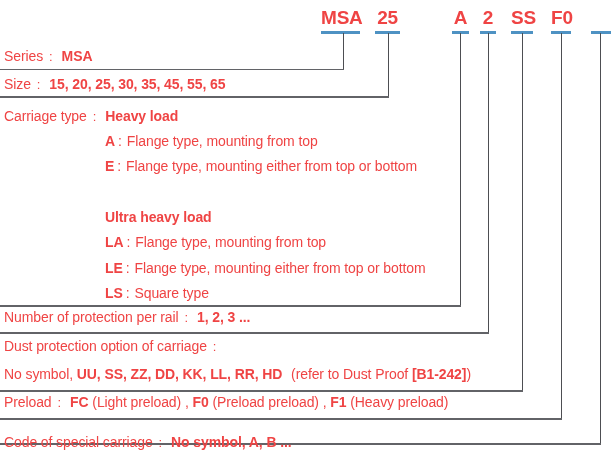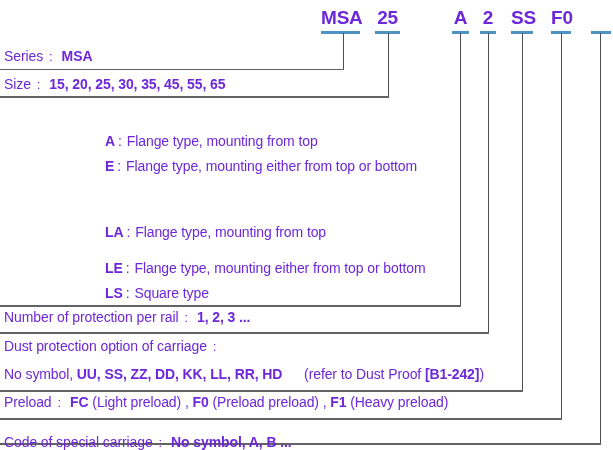--- a/index.html
+++ b/index.html
@@ -1,32 +1,32 @@
 <!DOCTYPE html>
 <html><head>
 <meta charset="utf-8">
 <style>
   * { margin:0; padding:0; box-sizing:border-box; }
   html,body { background:#ffffff; }
   .canvas {
     position:relative; width:613px; height:450px; background:#ffffff;
     font-family:"Liberation Sans","DejaVu Sans",sans-serif;
-    color:#6d28d9; overflow:hidden;
+    color:#ef4444; overflow:hidden;
   }
   .code-seg { position:absolute; top:7px; text-align:center; }
   .code-text { display:block; font-size:19px; font-weight:700; letter-spacing:-0.2px; white-space:nowrap; }
   .code-underline { position:absolute; left:0; right:0; top:24px; height:3px; background:#4e92c3; }
   .vline { position:absolute; width:1.4px; background:#4d4e52; }
   .hrule { position:absolute; left:0; height:1.6px; background:#626367; }
   .row { position:absolute; left:4px; font-size:14px; letter-spacing:-0.1px; white-space:nowrap; line-height:17px; }
   .sub { left:105px; }
   .b { font-weight:700; }
   .lcolon { margin:0 9px 0 6px; font-size:13px; }
   .icolon { margin:0 5px 0 3px; }
-  .note { margin-left:18px; }
+  .note { margin-left:5px; }
 </style>
 </head>
 <body>
 
 <div class="canvas">
 
   <div class="code-seg" style="left:321px;width:39px">
     <span class="code-text">MSA</span>
     <span class="code-underline"></span>
   </div>
@@ -72,27 +72,33 @@
   <div class="hrule" style="top:443px;width:601px"></div>
 
   <div class="row" style="top:48px">
     <span>Series</span><span class="lcolon">:</span><span class="b">MSA</span>
   </div>
 
   <div class="row" style="top:75.5px">
     <span>Size</span><span class="lcolon">:</span><span class="b">15, 20, 25, 30, 35, 45, 55, 65</span>
   </div>
 
+  <div class="row" style="top:108px">
+    <span>Carriage type</span><span class="lcolon">:</span><span class="b">Heavy load</span>
+  </div>
   <div class="row sub" style="top:157.5px">
     <span class="b">E</span><span class="icolon">:</span><span>Flange type, mounting either from top or bottom</span>
   </div>
   <div class="row sub" style="top:132.5px">
     <span class="b">A</span><span class="icolon">:</span><span>Flange type, mounting from top</span>
   </div>
-  <div class="row sub" style="top:224px">
+  <div class="row sub" style="top:208.5px">
+    <span class="b">Ultra heavy load</span>
+  </div>
+  <div class="row sub" style="top:234px">
     <span class="b">LA</span><span class="icolon">:</span><span>Flange type, mounting from top</span>
   </div>
   <div class="row sub" style="top:259.5px">
     <span class="b">LE</span><span class="icolon">:</span><span>Flange type, mounting either from top or bottom</span>
   </div>
   <div class="row sub" style="top:285px">
     <span class="b">LS</span><span class="icolon">:</span><span>Square type</span>
   </div>
 
   <div class="row" style="top:309px">

